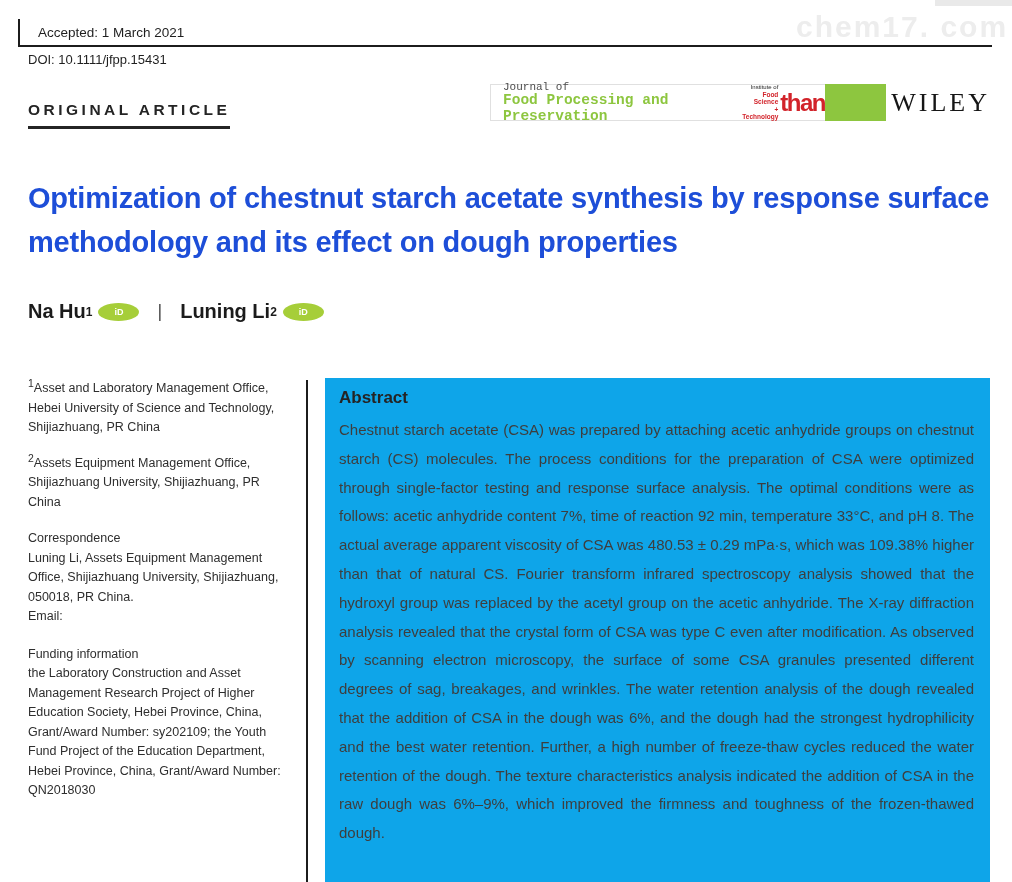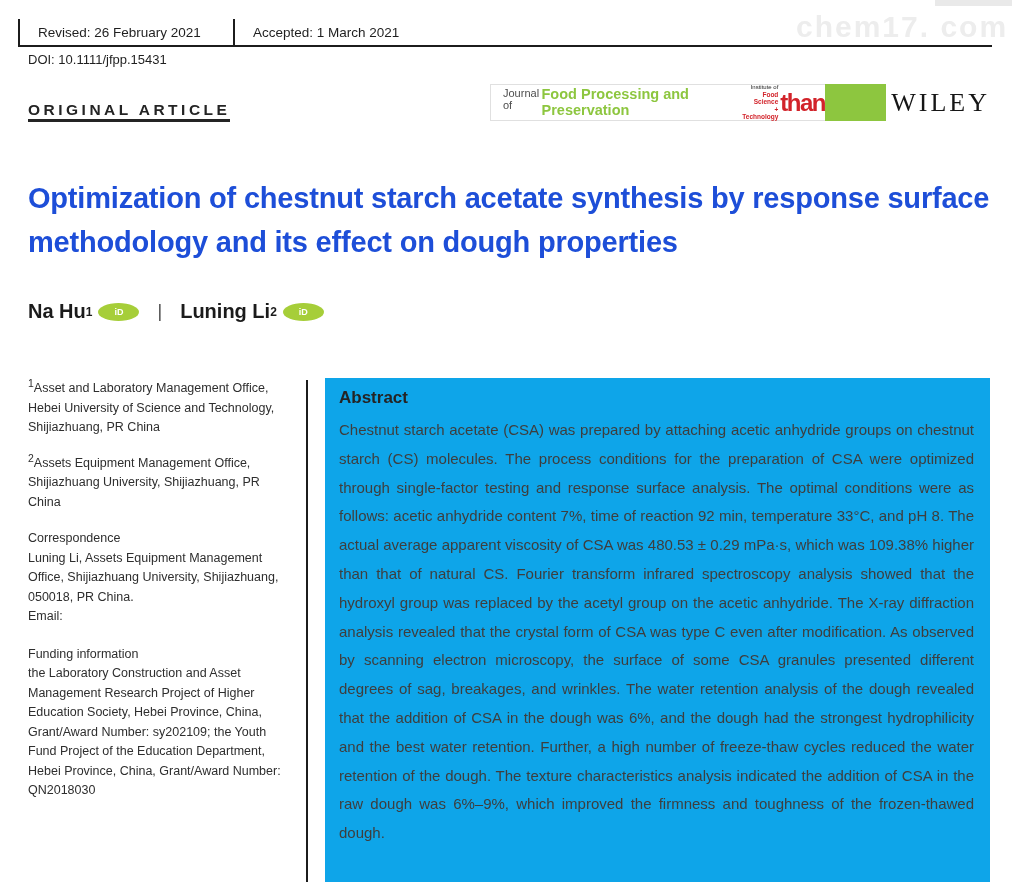--- a/index.html
+++ b/index.html
@@ -21,30 +21,30 @@
   .doi { position:absolute; left:28px; top:52px; font-size:13px; color:#1f1f1f; }
 
   .watermark {
     position:absolute; left:796px; top:10px; font-size:30px;
     color:#ededed; letter-spacing:2px; font-weight:bold;
   }
   .corner-artifact { position:absolute; left:935px; top:0; width:77px; height:6px; background:#e9e9e9; }
 
   .article-type {
     position:absolute; left:28px; top:101px; font-size:15.5px; font-weight:bold;
-    letter-spacing:3.5px; color:#242424; border-bottom:3px solid #242424; 
+    letter-spacing:3.5px; color:#242424; border-bottom:3px solid #242424; padding-bottom:7px;
   }
 
   
   .banner { position:absolute; left:490px; top:84px; width:396px; height:37px; display:flex; }
   .banner-white {
     flex:1; background:#fff; border:1px solid #e0e0e0; border-right:none;
     display:flex; align-items:center; padding-left:12px;
   }
-  .jname-block { display:flex; flex-direction:row; line-height:1.1; }
+  .jname-block { display:flex; flex-direction:column; line-height:1.1;font-family:Liberation Mono, monospace; }
   .journal-of { font-size:11px; color:#4d4d4d; }
   .journal-name { font-size:14.5px; font-weight:bold; }
   .ifst-block { display:flex; align-items:center; margin-left:10px; }
   .ifst-text { text-align:right; line-height:1.15; margin-right:2px; }
   .ifst-t1 { font-size:6px; color:#222; }
   .ifst-t2, .ifst-t3 { font-size:6.5px; font-weight:bold; }
   .ifst-logo { font-size:24px; font-weight:800; letter-spacing:-1.5px; line-height:1; }
   .banner-green { width:61px; }
 
   .wiley {
@@ -94,21 +94,20 @@
 </style>
 </head>
 <body>
 
 <div class="page">
 
   <div class="corner-artifact"></div>
   <div class="watermark">chem17. com</div>
 
   <div class="meta-row">
-    <div class="meta-cell c2">Revised: 26 February 2021</div>
     <div class="meta-cell c3">Accepted: 1 March 2021</div>
   </div>
 
   <div class="doi">DOI: 10.1111/jfpp.15431</div>
 
   <div class="article-type">ORIGINAL ARTICLE</div>
 
   <div class="banner">
     <div class="banner-white">
       <div class="jname-block">

